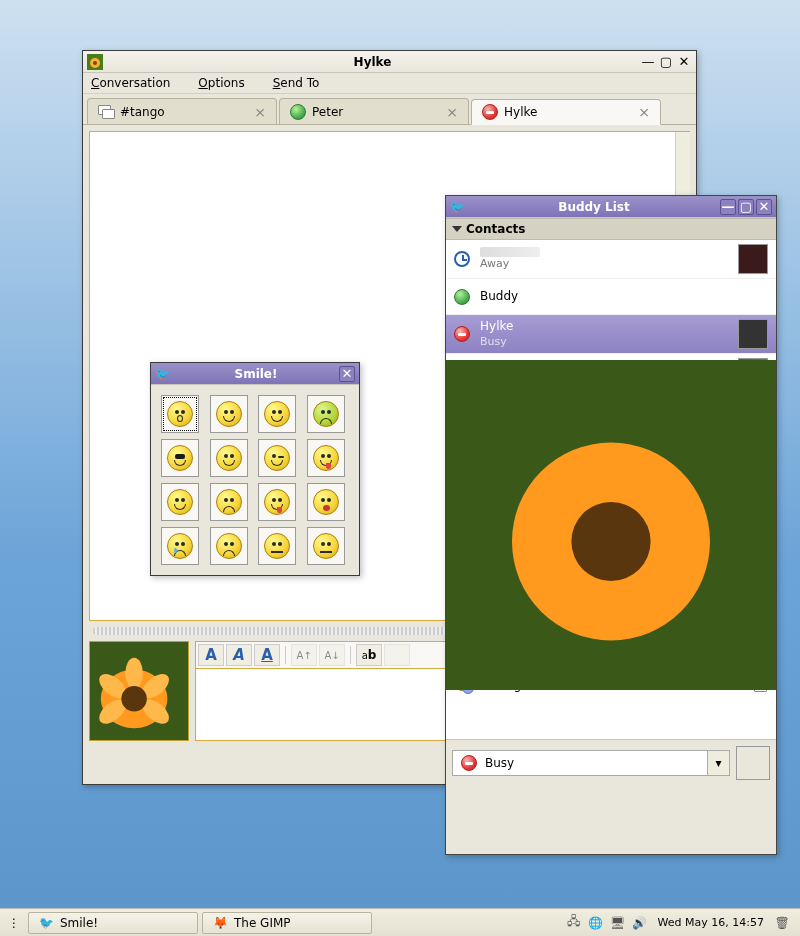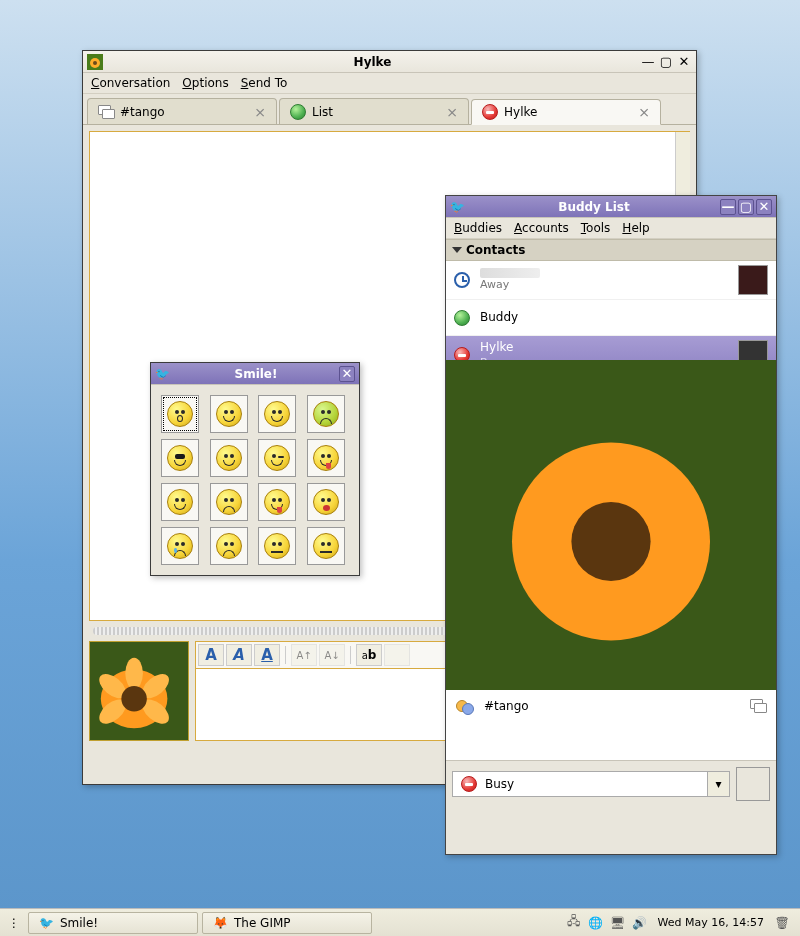--- a/index.html
+++ b/index.html
@@ -7,21 +7,21 @@
 
 
 .window { position: absolute; background: #e9e6dc; border: 1px solid #3b3b3b; box-shadow: 2px 2px 6px rgba(0,0,0,0.25); }
 .titlebar { background: linear-gradient(to bottom, #f4f2ec, #e9e6dc); height: 22px; display: flex; align-items: center; padding: 0 4px; border-bottom: 1px solid #c8c4b8; }
 .titlebar.purple { background: linear-gradient(to bottom, #9b91c9, #7e73b8); color: #fff; font-weight:bold; }
 .titlebar .ticon { width: 16px; height: 16px; margin-right: 4px; display:flex; align-items:center; justify-content:center; }
 .titlebar .title { flex: 1; text-align: center; font-weight: bold; }
 .titlebar .wbtn { width: 16px; height: 16px; margin-left: 2px; display:flex; align-items:center; justify-content:center; cursor:pointer; border:1px solid transparent; border-radius:2px; font-size:13px; line-height:1; }
 .titlebar.purple .wbtn { border:1px solid #5c5290; background:#8c82c0; }
 
-.menubar { display: flex; gap: 12px; padding: 3px 8px; background: #e9e6dc; border-bottom: 1px solid #d3cfc2; }
+.menubar { display: flex; gap: 28px; padding: 3px 8px; background: #e9e6dc; border-bottom: 1px solid #d3cfc2; }
 .menubar span { cursor: pointer; }
 .menubar u { text-decoration: underline; }
 
 
 #convwin { left: 82px; top: 50px; width: 615px; height: 735px; }
 .tabs { display:flex; background:#e9e6dc; padding:4px 4px 0 4px; gap:0; border-bottom:1px solid #b5b19f; }
 .tab { display:flex; align-items:center; gap:6px; padding:4px 10px; background:#e1dece; border:1px solid #b5b19f; border-bottom:none; border-radius:4px 4px 0 0; margin-right:2px; width:190px; }
 .tab.active { background:#f9f8f4; border-bottom:1px solid #f9f8f4; position:relative; top:1px; }
 .tab .tclose { margin-left:auto; color:#888; cursor:pointer; font-size:14px; }
 .convarea { background:#fff; border:1px solid #d7aa3f; margin:6px; height:490px; position:relative; }
@@ -123,21 +123,21 @@
     <span><u>S</u>end To</span>
   </div>
   <div class="tabs">
     <div class="tab">
       <span class="chaticon"></span>
       <span>#tango</span>
       <span class="tclose">⨯</span>
     </div>
     <div class="tab">
       <span class="statusicon si-green"></span>
-      <span>List</span>
+      <span>Peter</span>
       <span class="tclose">⨯</span>
     </div>
     <div class="tab active">
       <span class="statusicon si-red"></span>
       <span>Hylke</span>
       <span class="tclose">⨯</span>
     </div>
   </div>
   <div class="convarea"></div>
   <div class="sep"></div>
@@ -270,26 +270,20 @@
 </div>
 
 <div id="buddywin" class="window">
   <div class="titlebar purple">
     <span class="ticon">🐦</span>
     <span class="title">Buddy List</span>
     <span class="wbtn">—</span>
     <span class="wbtn">▢</span>
     <span class="wbtn">✕</span>
   </div>
-  <div class="menubar">
-    <span><u>B</u>uddies</span>
-    <span><u>A</u>ccounts</span>
-    <span><u>T</u>ools</span>
-    <span><u>H</u>elp</span>
-  </div>
 
   <div class="group">
     <span class="tri"></span>
     <span>Contacts</span>
   </div>
   <div class="blist">
     <div class="buddy">
       <span class="statusicon si-away"></span>
       <div class="name">
           <span class="blur"></span>

